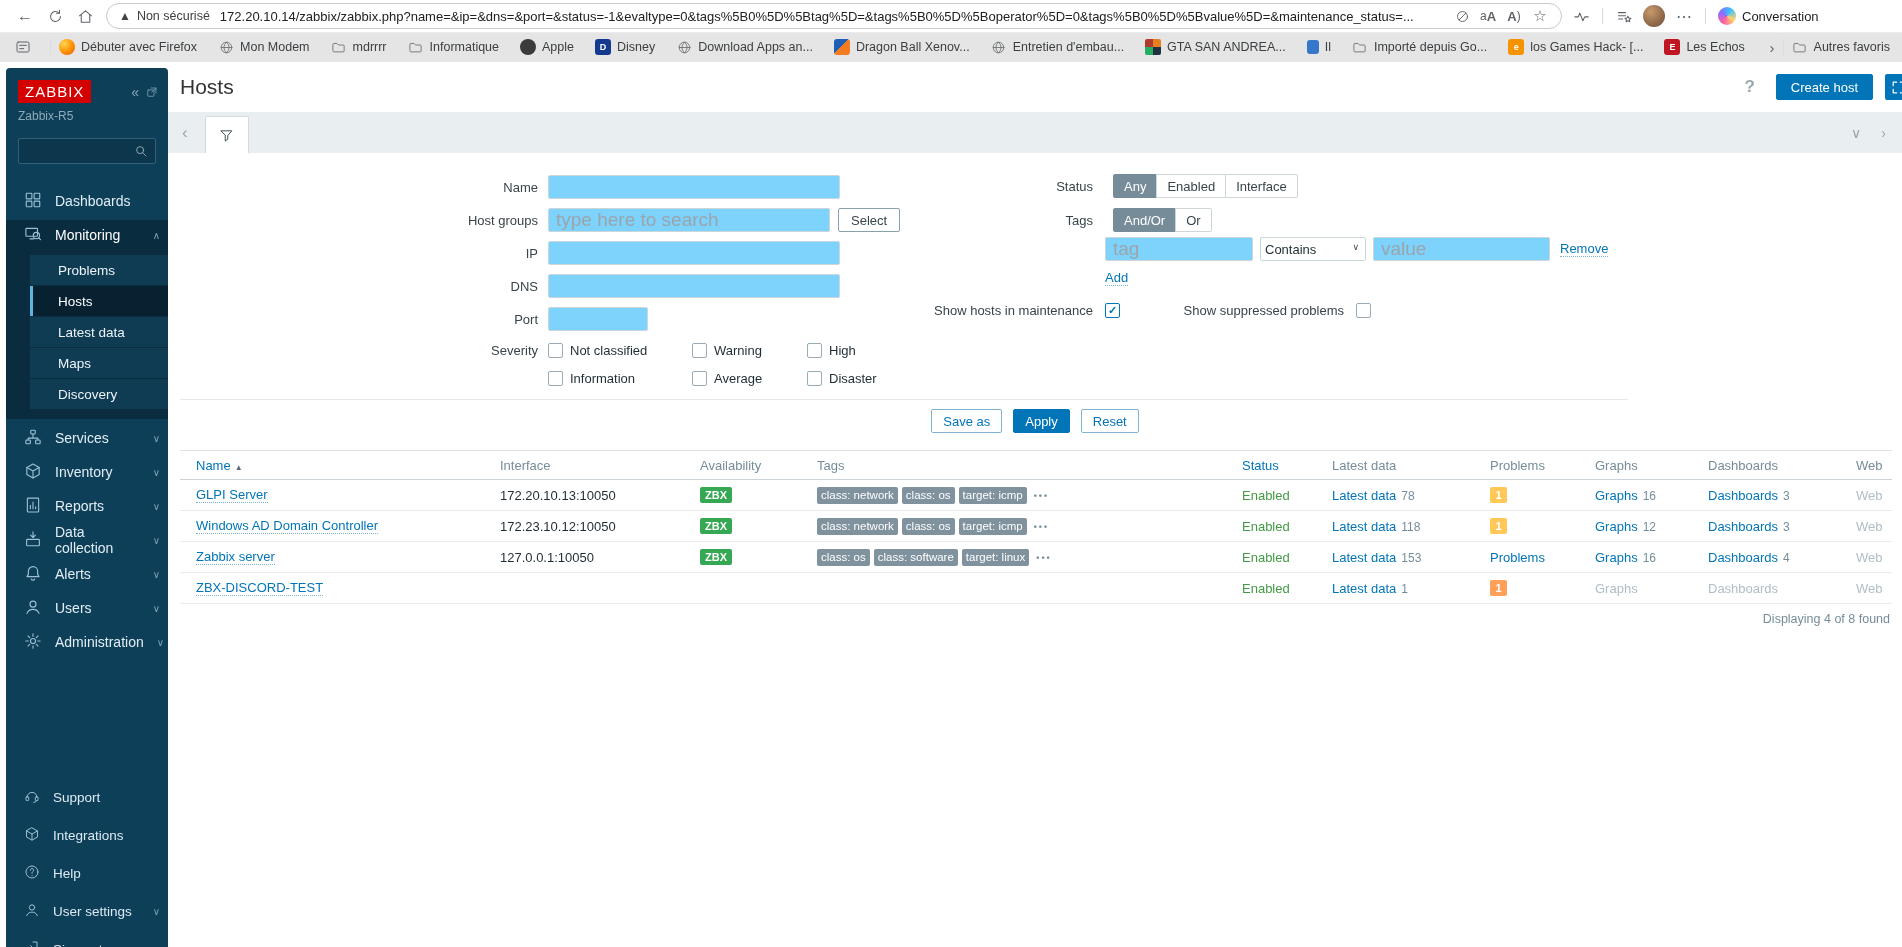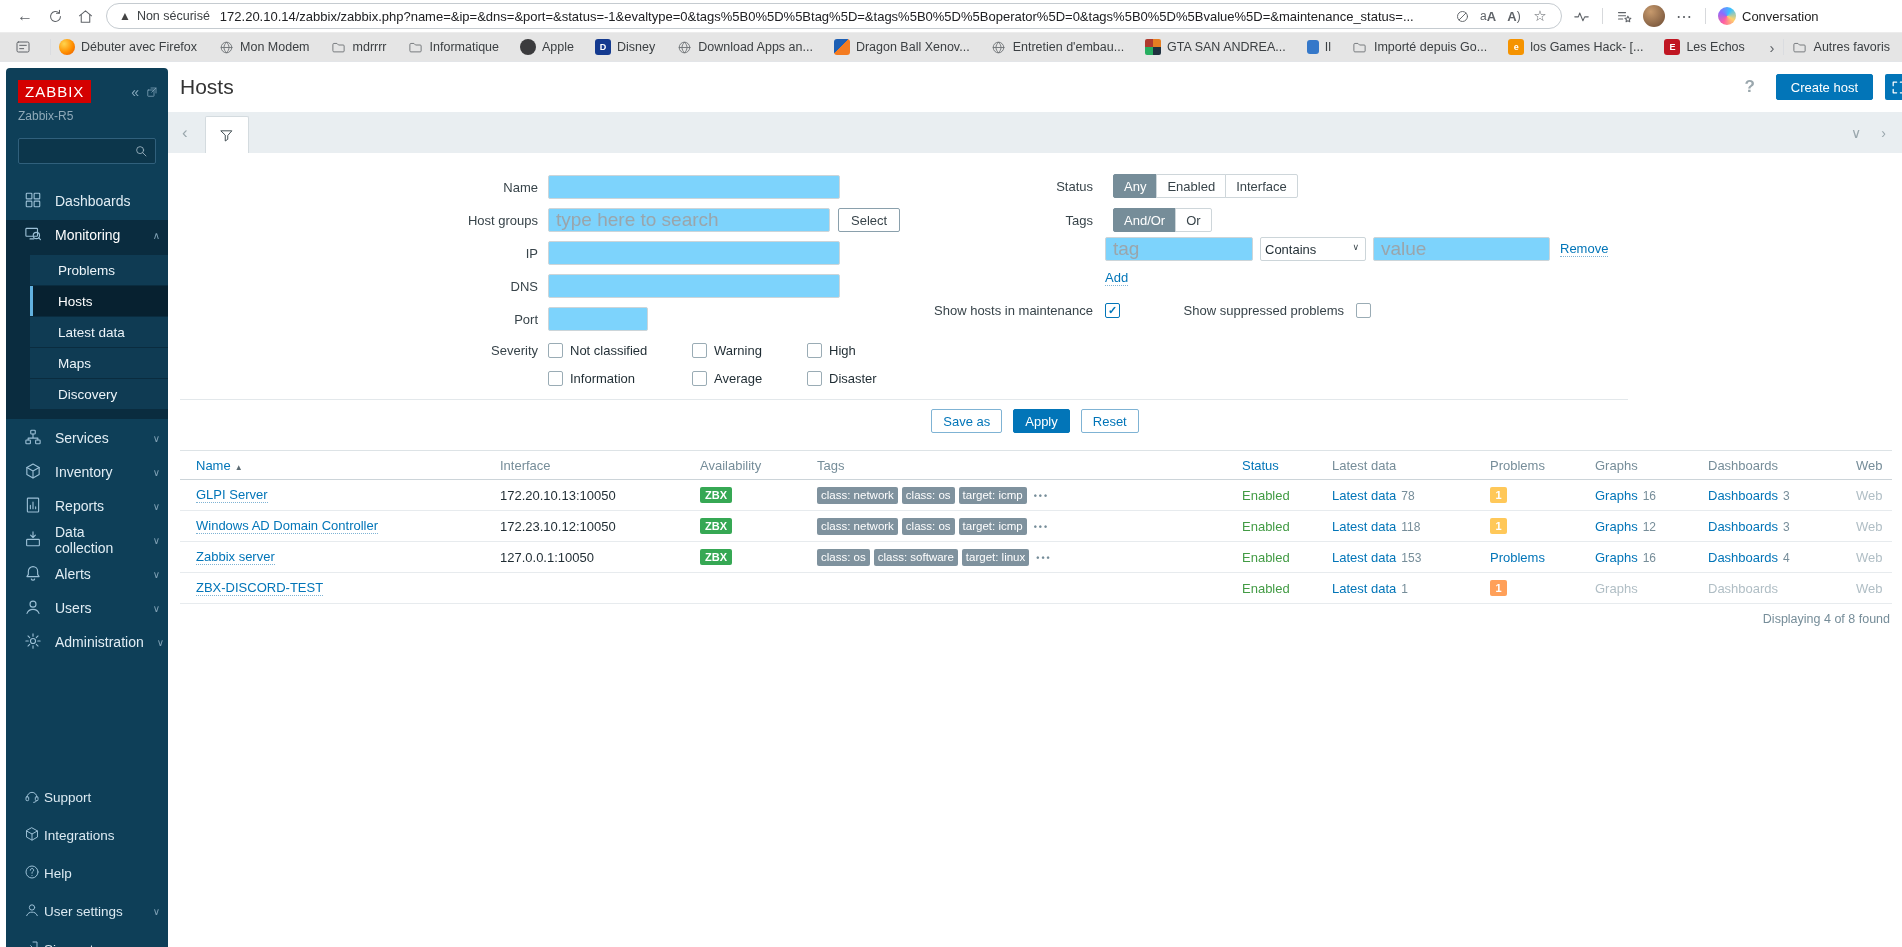--- a/index.html
+++ b/index.html
@@ -70,21 +70,21 @@
   .nav-sec{height:30px;margin:4px 0;display:flex;align-items:center;gap:13px;padding:0 8px 0 18px;
     font-size:14px;color:#e1edf4;cursor:pointer}
   .nav-sec svg{width:18px;height:18px;color:#9cc0d6;flex:0 0 auto}
   .nav-chevron{margin-left:auto;color:#7fa0b4;font-size:10px}
   .nav-sec.active{background:#0a2c3f;margin:4px 0 0;color:#fff}
   .submenu{background:#0a2c3f;padding:5px 0 9px}
   .sub-item{height:30px;margin:0 0 1px 24px;display:flex;align-items:center;padding-left:28px;
     font-size:13.5px;color:#ecf4f9;background:#0f3b53;cursor:pointer}
   .sub-item.selected{background:#072130;border-left:3px solid #62b2e0;padding-left:25px;color:#fff}
   .sb-footer{margin-top:auto;margin-bottom:-21px}
-  .nav-foot{height:38px;display:flex;align-items:center;gap:4px;padding:0 8px 0 18px;font-size:13.5px;color:#dceaf2}
+  .nav-foot{height:38px;display:flex;align-items:center;gap:13px;padding:0 8px 0 18px;font-size:13.5px;color:#dceaf2}
   .nav-foot svg{width:16px;height:16px;color:#9cc0d6;flex:0 0 auto}
 
   
   .main{position:absolute;left:168px;top:0;right:0;height:885px;background:#fff;overflow:hidden}
   .page-header{height:50px;display:flex;align-items:center;padding:0 0 0 12px}
   .page-title{font-size:21px;color:#333;font-weight:400}
   .ph-right{margin-left:auto;display:flex;align-items:center}
   .help-ico{color:#9aa7ad;font-size:17px;font-weight:bold}
   .btn-primary{background:#0275b8;border:1px solid #0275b8;color:#fff;height:26px;padding:0 14px;font-size:13px;
     border-radius:2px;margin-left:21px;cursor:pointer;font-family:inherit}

